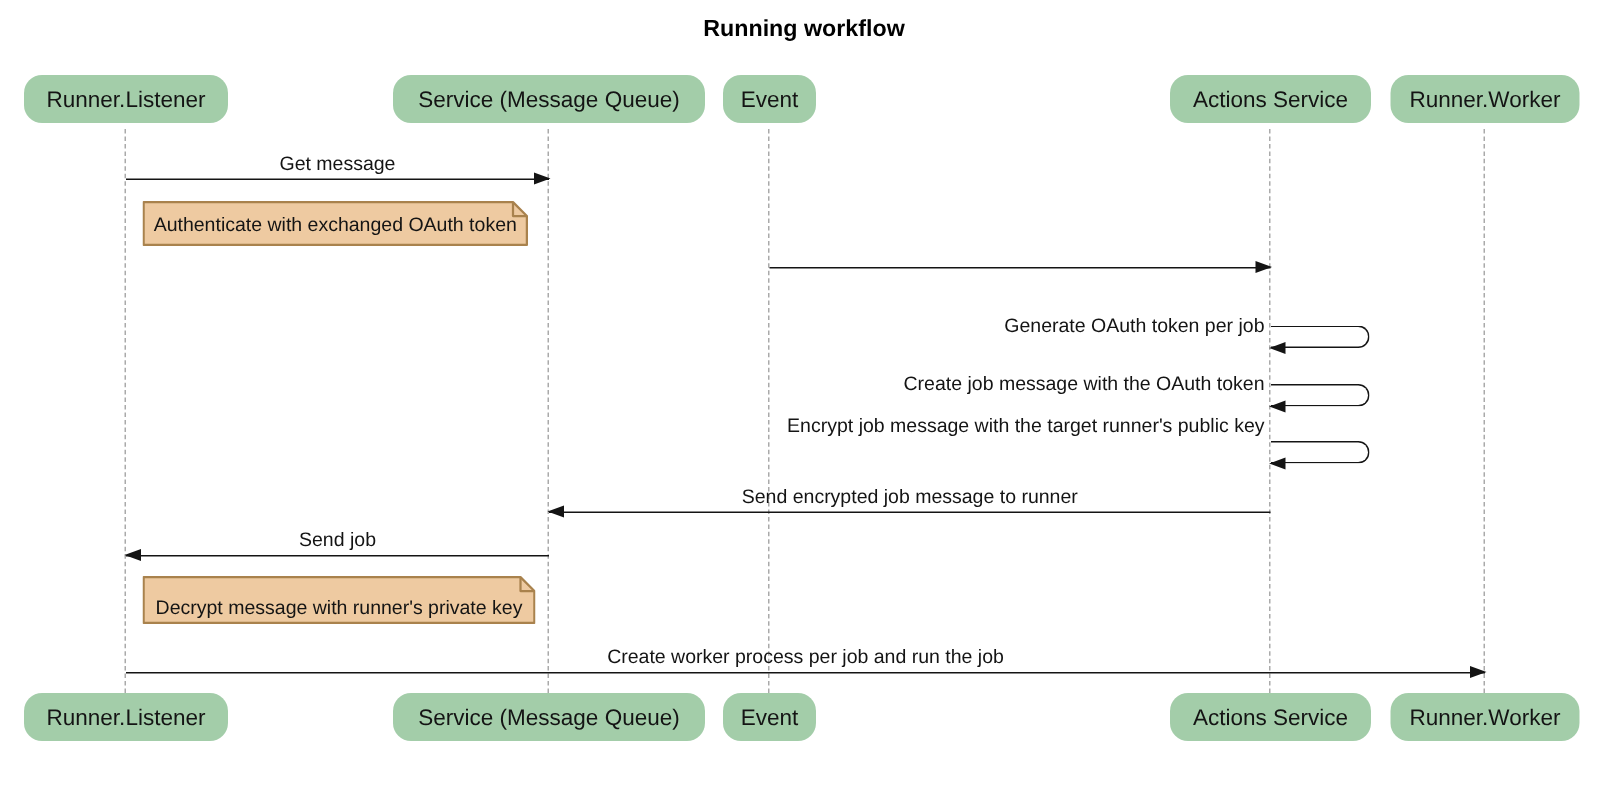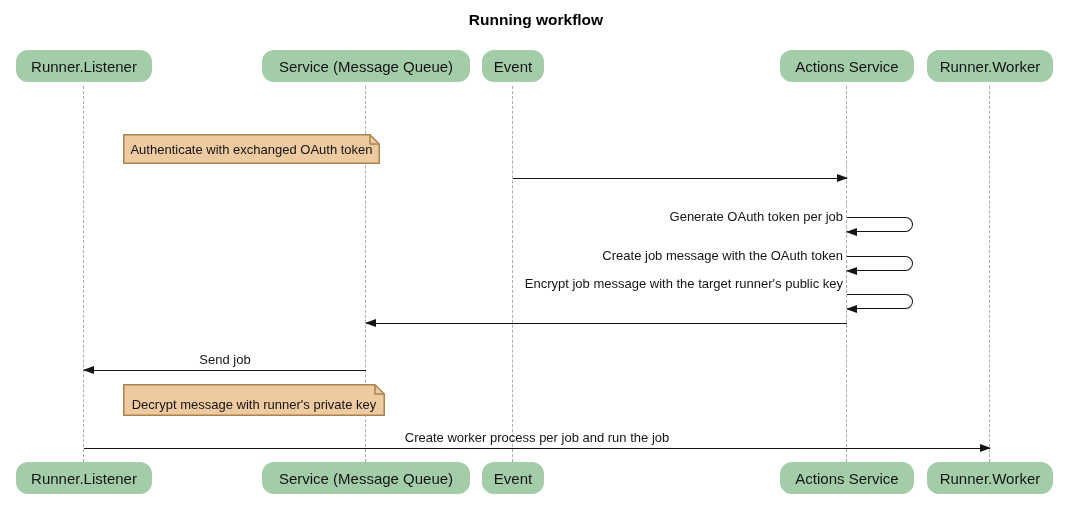--- a/index.html
+++ b/index.html
@@ -45,21 +45,21 @@
   .self-loop{
     position:absolute;left:847px;width:66px;height:15px;box-sizing:border-box;
     border:1.4px solid var(--arrow,#141414);border-left:none;
     border-radius:0 9px 9px 0;
   }
   .self-loop .loop-arrowhead{
     position:absolute;left:-1px;bottom:-4.5px;width:0;height:0;
     border-right:11px solid var(--arrow,#141414);
     border-top:4.5px solid transparent;border-bottom:4.5px solid transparent;
   }
-  .note{position:absolute;margin-left:28px;}
+  .note{position:absolute;}
   .note svg{position:absolute;left:0;top:0;display:block;}
   .note-text{
     position:absolute;left:0;top:0;right:0;bottom:0;
     display:flex;align-items:center;justify-content:center;
     font-size:13px;white-space:nowrap;color:#141414;
   }
 </style>
 </head>
 <body>
 
@@ -72,20 +72,26 @@
   <div class="lifeline" style="left:512px;"></div>
   <div class="lifeline" style="left:846px;"></div>
   <div class="lifeline" style="left:989px;"></div>
 
   <div class="actor" style="left:16px;top:50px;width:136px;">Runner.Listener</div>
   <div class="actor" style="left:262px;top:50px;width:208px;">Service (Message Queue)</div>
   <div class="actor" style="left:482px;top:50px;width:62px;">Event</div>
   <div class="actor" style="left:780px;top:50px;width:134px;">Actions Service</div>
   <div class="actor" style="left:927px;top:50px;width:126px;">Runner.Worker</div>
 
+  <div class="message" style="left:84px;top:101px;width:282px;">
+    <div class="msg-label">Get message</div>
+    <div class="msg-line">
+      <div class="arrowhead-right"></div>
+    </div>
+  </div>
 
   <div class="note" style="left:95px;top:134px;width:257px;height:30px;">
     <svg width="257" height="30" viewBox="0 0 257 30">
       <path d="M0.75,0.75 L247,0.75 L256.25,10 L256.25,29.25 L0.75,29.25 Z" style="fill:var(--note-fill,#eecaa1);stroke:var(--note-border,#a9824d);stroke-width:1.5;stroke-linejoin:round;"></path>
       <path d="M247,0.75 L247,10 L256.25,10" style="fill:none;stroke:var(--note-border,#a9824d);stroke-width:1.5;stroke-linejoin:round;"></path>
     </svg>
     <div class="note-text">Authenticate with exchanged OAuth token</div>
   </div>
 
   <div class="message" style="left:513px;top:178px;width:334px;">
@@ -103,20 +109,21 @@
   <div class="self-loop" style="top:256px;">
     <div class="loop-arrowhead"></div>
   </div>
 
   <div class="self-label" style="top:276px;">Encrypt job message with the target runner's public key</div>
   <div class="self-loop" style="top:294px;">
     <div class="loop-arrowhead"></div>
   </div>
 
   <div class="message" style="left:366px;top:323px;width:481px;">
+    <div class="msg-label">Send encrypted job message to runner</div>
     <div class="msg-line">
       <div class="arrowhead-left"></div>
     </div>
   </div>
 
   <div class="message" style="left:84px;top:352px;width:282px;">
     <div class="msg-label">Send job</div>
     <div class="msg-line">
       <div class="arrowhead-left"></div>
     </div>

